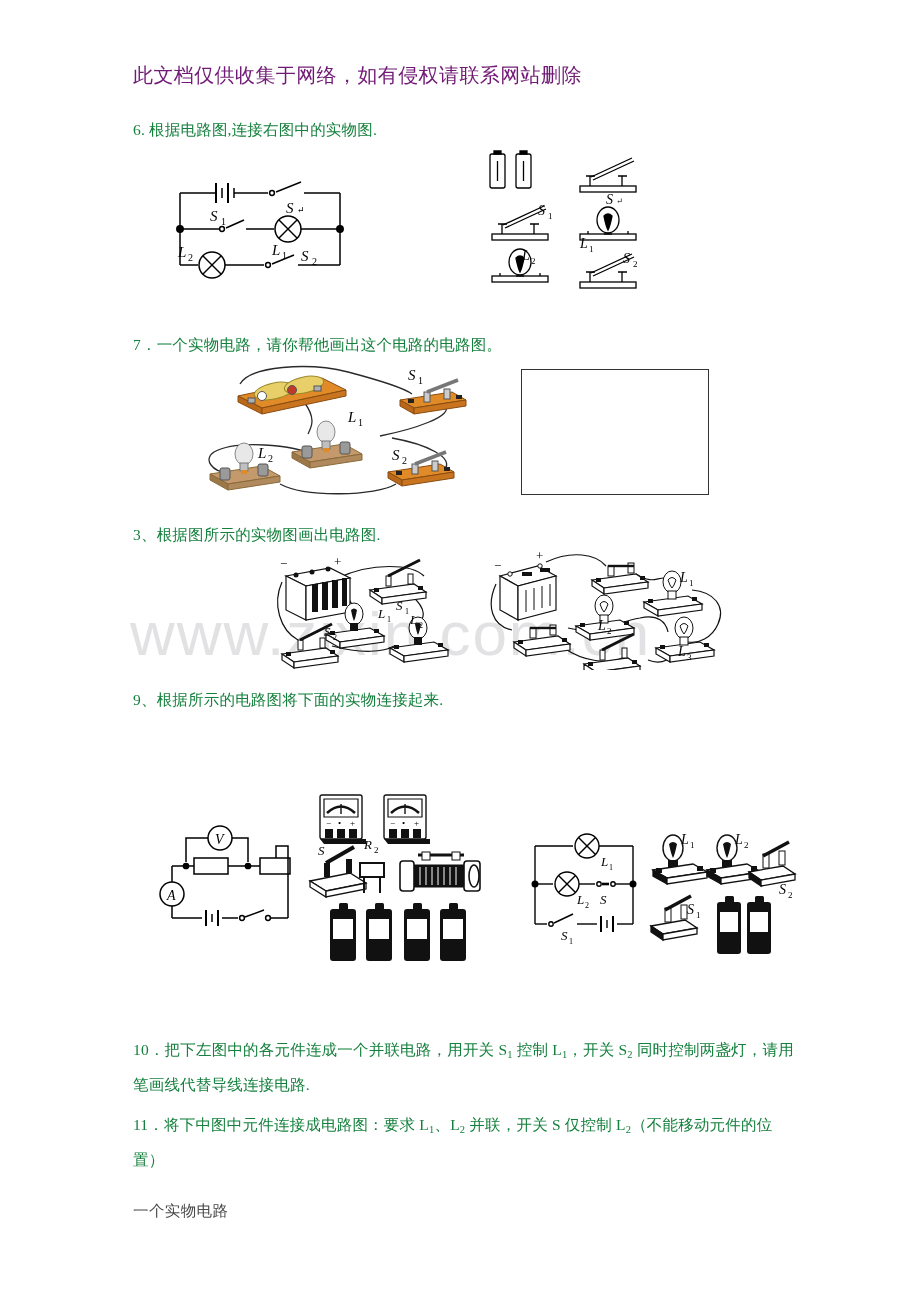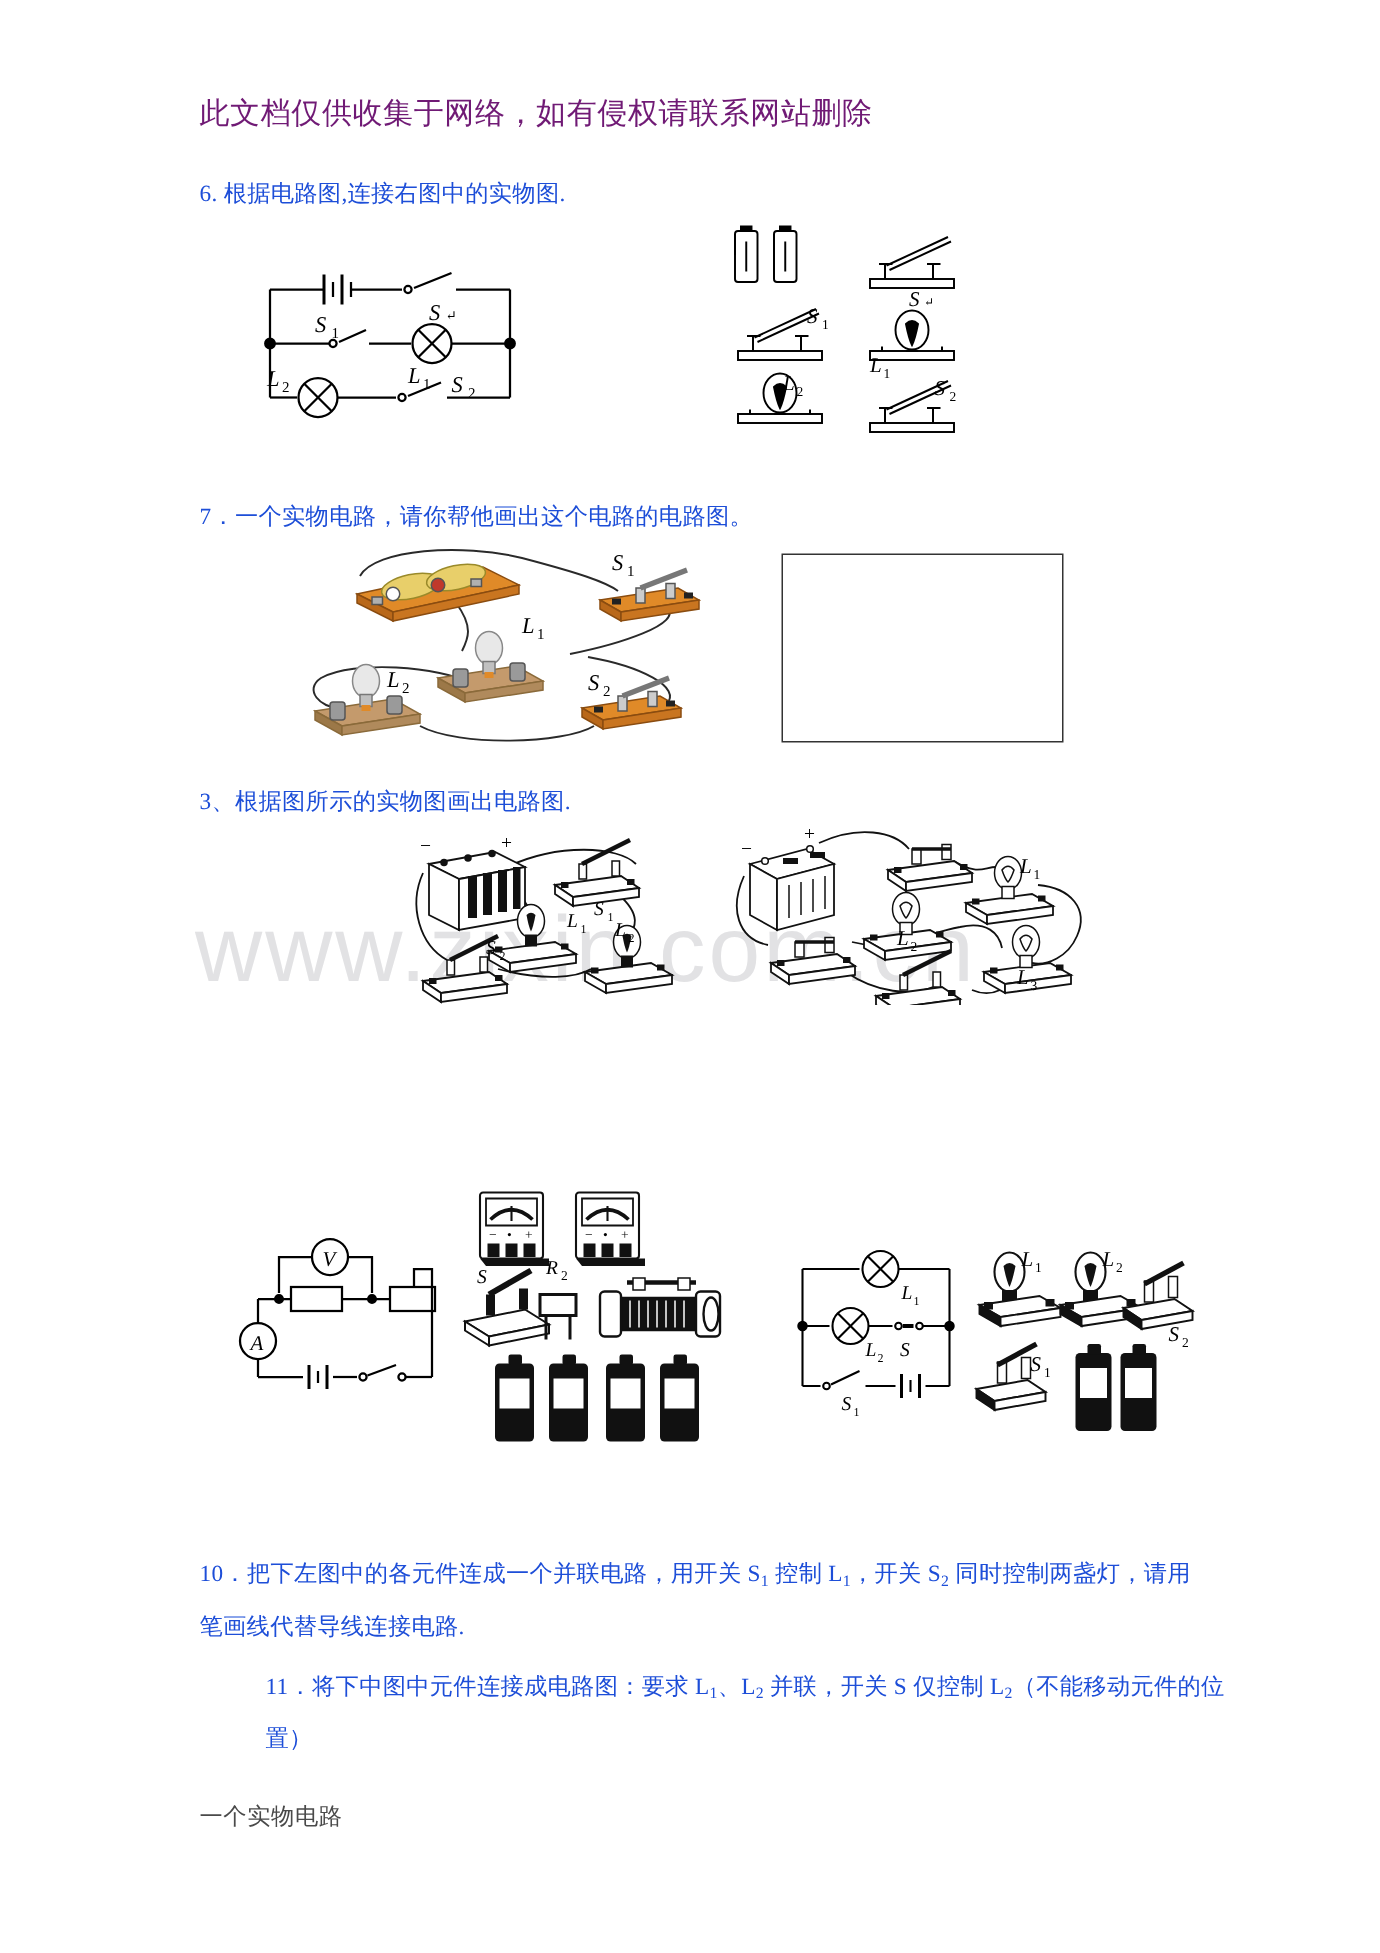--- a/index.html
+++ b/index.html
@@ -52,33 +52,33 @@
     top: 1201px;
     font-size: 15.5px;
     color: #4a4a4a;
     letter-spacing: 0.4px;
     white-space: nowrap;
   }
   .qtext {
     position: absolute;
     font-size: 15.5px;
     line-height: 30px;
-    color: #1d4ed8;
+    color: #15803d;
     letter-spacing: 0.2px;
   }
   .qtext sub {
     font-size: 10.5px;
     vertical-align: -3px;
   }
   #q6-text  { left: 133px; top: 115px;  width: 620px; }
   #q7-text  { left: 133px; top: 330px;  width: 620px; }
   #q8-text  { left: 133px; top: 520px;  width: 620px; }
   #q9-text  { left: 133px; top: 685px;  width: 620px; }
   #q10-text { left: 133px; top: 1035px; width: 668px; }
-  #q11-text { left: 133px; top: 1110px; width: 668px; margin-left: 44px; }
+  #q11-text { left: 133px; top: 1110px; width: 668px; }
 
   
   .fig { position: absolute; z-index: 2; }
 
   #fig-q6-schematic   { left: 168px; top: 165px; }
   #fig-q6-parts       { left: 468px; top: 148px; }
   #fig-q7-photo       { left: 196px; top: 360px; }
   #fig-q7-answerbox   { left: 521px; top: 369px; }
   #fig-q8-left        { left: 272px; top: 548px; }
   #fig-q8-right       { left: 488px; top: 548px; }
@@ -498,20 +498,21 @@
       </g>
       <text x="192" y="34" font-size="14" font-style="italic">L</text>
       <text x="201" y="38" font-size="9">1</text>
       <text x="110" y="82" font-size="14" font-style="italic">L</text>
       <text x="119" y="86" font-size="9">2</text>
       <text x="190" y="108" font-size="14" font-style="italic">L</text>
       <text x="199" y="112" font-size="9">3</text>
     </svg>
   </div>
 
+  <div class="qtext" id="q9-text">9、根据所示的电路图将下面的实物连接起来.</div>
 
   <div class="fig" id="fig-q9-schematic">
     <svg width="140" height="132" viewBox="0 0 140 132">
       <g stroke="#000" stroke-width="1.5" fill="none">
 
         <path d="M30 44 L30 20 L52 20"></path>
         <circle cx="64" cy="20" r="12"></circle>
         <path d="M76 20 L92 20 L92 44"></path>
 
         <path d="M16 48 L38 48"></path>

